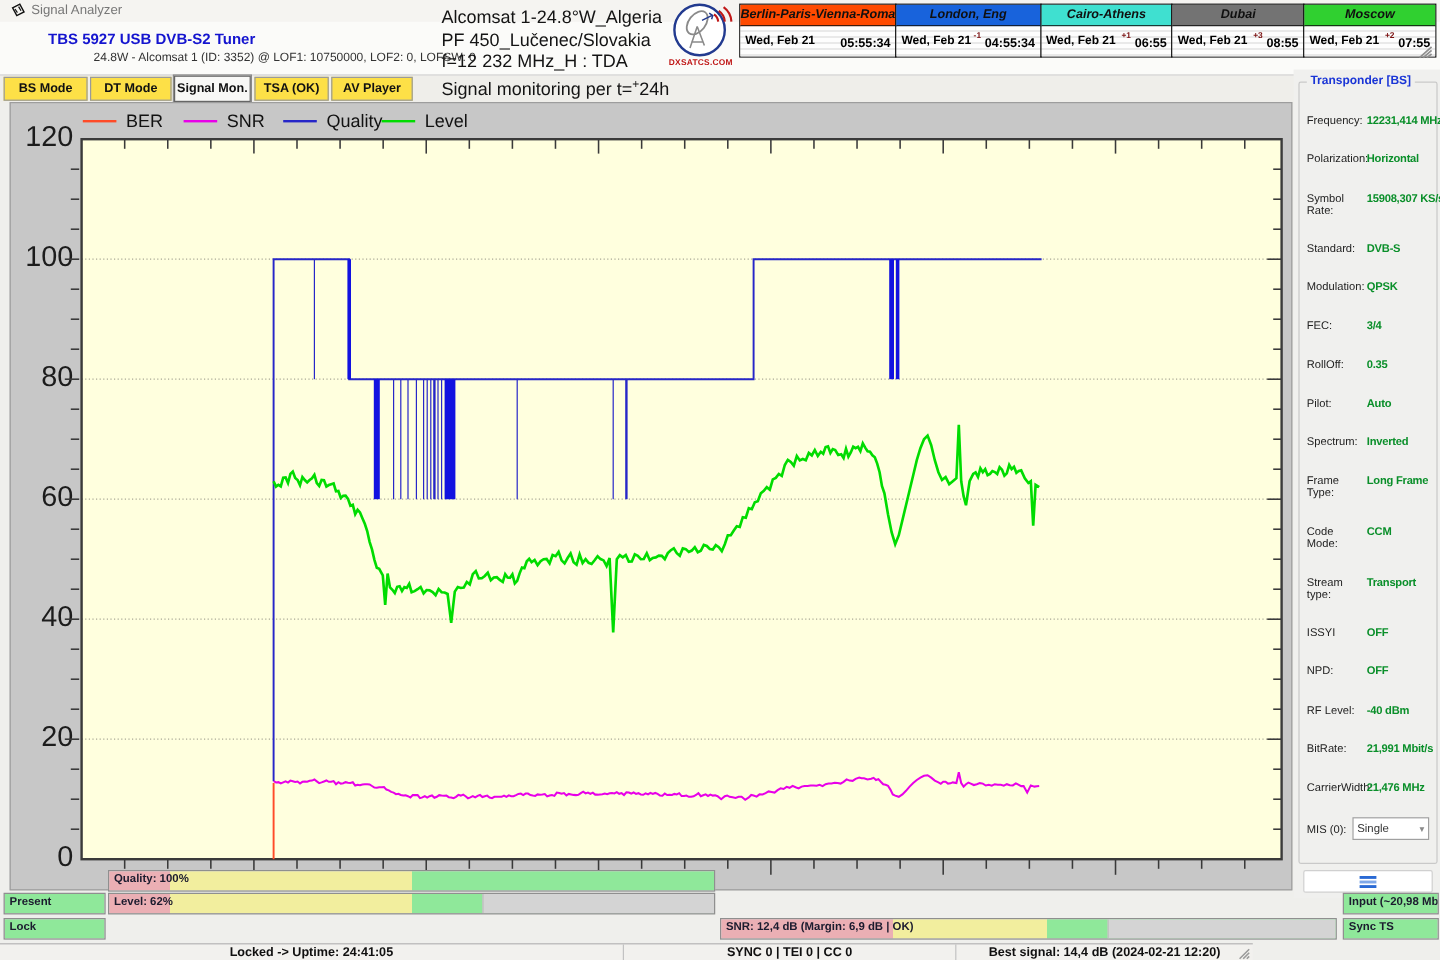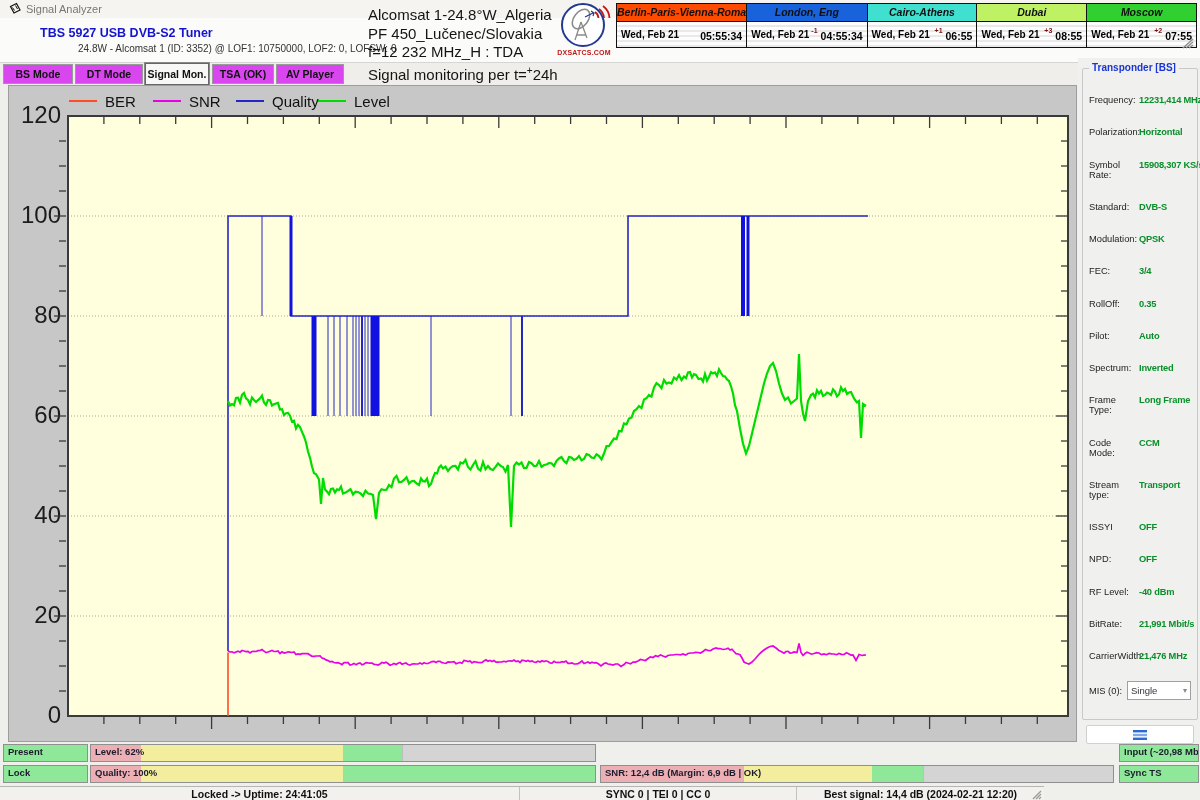--- a/index.html
+++ b/index.html
@@ -20,21 +20,21 @@
   .clock:first-child{margin-left:0;}
   .clk-h{height:17px;line-height:17px;text-align:center;font-size:10.5px;font-weight:bold;font-style:italic;color:#101010;border-bottom:1px solid #111;white-space:nowrap;overflow:hidden;}
   .clk-b{flex:1;display:flex;align-items:center;justify-content:space-between;padding:0 4px;
          background:repeating-linear-gradient(180deg,#fdfdfd 0 3px,#e9e9e9 3px 5px);}
   .clk-date{font-size:10px;font-weight:bold;color:#000;white-space:nowrap;}
   .clk-off{font-size:7px;color:#7A1010;font-weight:bold;margin-left:2px;}
   .clk-time{font-size:10.5px;font-weight:bold;color:#000;margin-left:3px;white-space:nowrap;}
   #mini-icon{position:absolute;left:1180px;top:36px;}
   
   #tabbar{position:absolute;left:0;top:62px;width:1200px;height:23px;background:#EFEEEA;border-top:1px solid #d6d6d6;}
-  .tab{position:absolute;top:1px;height:20px;background:#d946ef;border:1px solid #9a9a9a;
+  .tab{position:absolute;top:1px;height:20px;background:#fde047;border:1px solid #9a9a9a;
        font-size:10.5px;font-weight:bold;color:#111;text-align:center;line-height:18px;
        font-family:"Liberation Sans",sans-serif;padding:0;cursor:pointer;}
   .tab.active{background:#F8F8F6;border:1px solid #666;box-shadow:0 0 0 1px #8a8a8a;top:0px;height:22px;}
   #subtitle{position:absolute;left:368px;top:2px;font-size:15px;color:#141414;}
   #subtitle sup{font-size:10px;}
   
   #chart-panel{position:absolute;left:8px;top:85px;width:1067px;height:655px;background:#C7C7C7;border:1px solid #9d9d9d;}
   .lg-item{position:absolute;top:6px;height:18px;display:flex;align-items:center;}
   .lg-line{width:28px;height:2px;margin-right:8px;}
   .lg-lab{font-size:15px;color:#111;}
@@ -126,21 +126,21 @@
         </div>
       </div>
       <div class="clock">
         <div class="clk-h" style="background: rgb(63, 224, 208);">Cairo-Athens</div>
         <div class="clk-b">
           <span class="clk-date">Wed, Feb 21</span>
           <span><sup class="clk-off">+1</sup><span class="clk-time">06:55</span></span>
         </div>
       </div>
       <div class="clock">
-        <div class="clk-h" style="background: #bef264;">Dubai</div>
+        <div class="clk-h" style="background: #737373;">Dubai</div>
         <div class="clk-b">
           <span class="clk-date">Wed, Feb 21</span>
           <span><sup class="clk-off">+3</sup><span class="clk-time">08:55</span></span>
         </div>
       </div>
       <div class="clock">
         <div class="clk-h" style="background: rgb(48, 208, 48);">Moscow</div>
         <div class="clk-b">
           <span class="clk-date">Wed, Feb 21</span>
           <span><sup class="clk-off">+2</sup><span class="clk-time">07:55</span></span>
@@ -417,21 +417,21 @@
     </div>
   <div class="bar" style="left:3px;top:765px;width:83px">
       <div class="bar-track" style="background: rgb(143, 232, 154);"></div>
       <span class="bar-label">Lock</span>
     </div>
   <div class="bar" style="left:90px;top:744px;width:504px">
       <div class="bar-track" style="background: linear-gradient(to right, rgb(235, 175, 180) 0px, rgb(235, 175, 180) 10%, rgb(242, 238, 158) 10%, rgb(242, 238, 158) 50%, rgb(143, 232, 154) 50%, rgb(143, 232, 154) 100%);"></div>
       <div class="bar-rest" style="width: 38%;"></div>
       <span class="bar-label">Level: 62%</span>
     </div>
-  <div class="bar" style="left:90px;top:765px;width:504px">
+  <div class="bar" style="left:90px;top:725px;width:504px">
       <div class="bar-track" style="background: linear-gradient(to right, rgb(235, 175, 180) 0px, rgb(235, 175, 180) 10%, rgb(242, 238, 158) 10%, rgb(242, 238, 158) 50%, rgb(143, 232, 154) 50%, rgb(143, 232, 154) 100%);"></div>
       <span class="bar-label">Quality: 100%</span>
     </div>
   <div class="bar" style="left:600px;top:765px;width:512px">
       <div class="bar-track" style="background: linear-gradient(to right, rgb(235, 175, 180) 0px, rgb(235, 175, 180) 28%, rgb(242, 238, 158) 28%, rgb(242, 238, 158) 53%, rgb(143, 232, 154) 53%, rgb(143, 232, 154) 100%);"></div>
       <div class="bar-rest" style="width: 37%;"></div>
       <span class="bar-label">SNR: 12,4 dB (Margin: 6,9 dB | OK)</span>
     </div>
   <div class="bar" style="left:1119px;top:744px;width:78px">
       <div class="bar-track" style="background: rgb(143, 232, 154);"></div>

